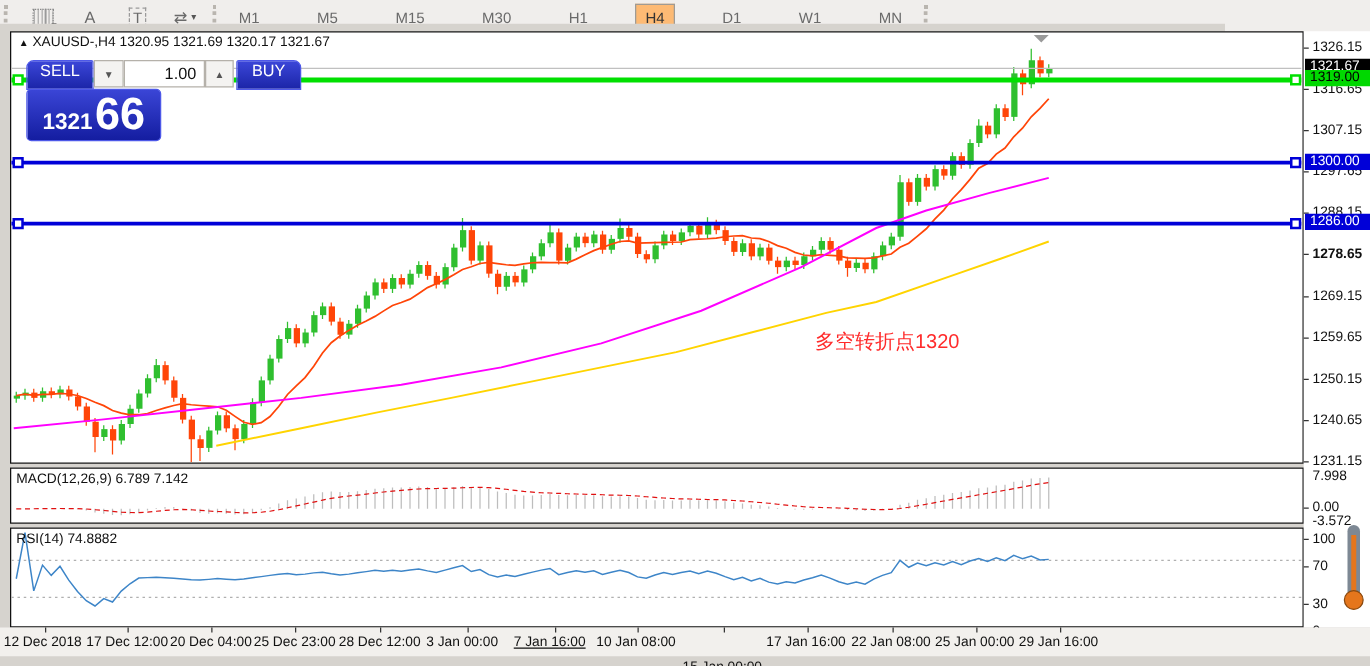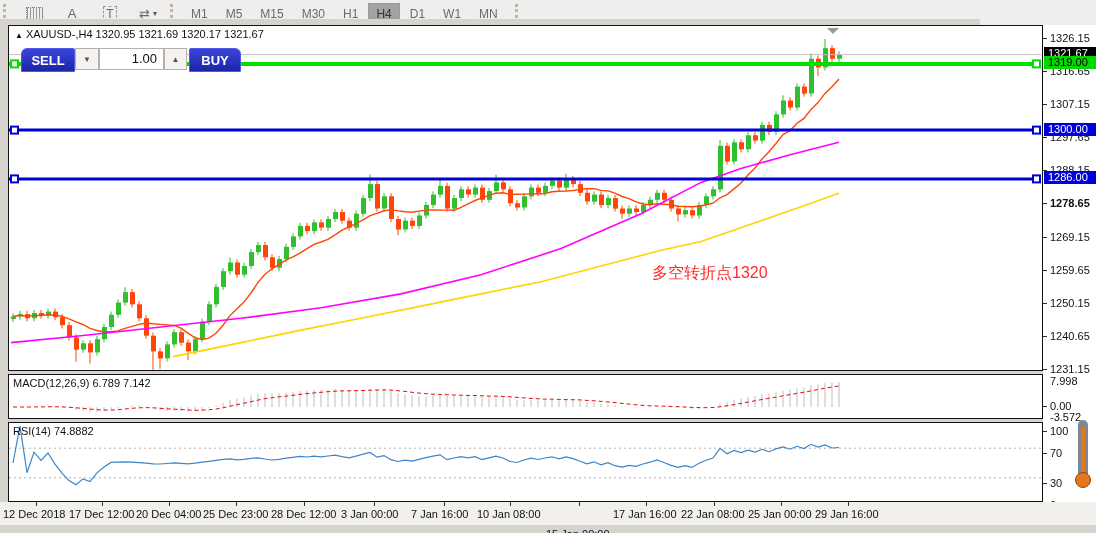--- a/index.html
+++ b/index.html
@@ -8,21 +8,21 @@
   
   .toolbar{position:absolute;left:0;top:0;width:1096px;height:27px;background:#f0eeec;border-bottom:1px solid #c9c5c0;display:flex;align-items:center;}
   .grip{width:3px;height:20px;border-left:3px dotted #b9b5af;margin:0 6px 0 3px;}
   .toolbtn{height:22px;min-width:24px;display:flex;align-items:center;justify-content:center;color:#6a6a6a;font-size:13px;margin:0 2px;padding:0 4px;border:1px solid transparent;cursor:default;position:relative;}
   .icon-grid{width:15px;height:12px;border:1px dotted #8a8a8a;position:relative;background:
      repeating-linear-gradient(90deg,#9a9a9a 0 1px,transparent 1px 3px);}
   .icon-grid span{position:absolute;right:-4px;bottom:-6px;font-size:8px;color:#555;background:transparent;}
   .style-boxed{border:1px dashed #9a9a9a;padding:0 2px;font-size:12px;}
   .caret{font-size:8px;color:#555;margin-left:3px;}
   .tfbtn{height:20px;padding:0 7px;display:flex;align-items:center;color:#6a6a6a;font-size:12px;margin:0 1px;border:1px solid transparent;}
-  .tfbtn.active{background:#a3a3a3;border:1px solid #9f9b94;color:#333;}
+  .tfbtn.active{background:#fdba74;border:1px solid #9f9b94;color:#333;}
 
   
   .chart-window{position:absolute;left:0;top:19px;width:980px;height:506px;background:#d6d3ce;}
   .pane{position:absolute;background:#fff;border:1px solid #111;}
   #pane-main{left:8px;top:6px;width:1033px;height:344px;}
   #pane-macd{left:8px;top:355px;width:1033px;height:43px;}
   #pane-rsi{left:8px;top:403px;width:1033px;height:78px;}
   .pane svg{position:absolute;left:0;top:0;}
   .pane-label{position:absolute;left:4px;top:2px;font-size:11px;color:#111;white-space:nowrap;}
   .chart-title{position:absolute;left:6px;top:2px;font-size:11px;color:#111;white-space:nowrap;}
@@ -32,21 +32,21 @@
   #price-axis{position:absolute;left:1043px;top:6px;width:53px;height:477px;background:#fff;}
   .ptick{position:absolute;left:7px;font-size:11px;color:#111;white-space:nowrap;}
   .pdash{position:absolute;left:0;width:4px;height:1px;background:#333;}
   .ptag{position:absolute;left:1px;width:50px;height:13px;font-size:11px;line-height:13px;padding-left:4px;}
   #time-axis{position:absolute;left:0;top:483px;width:1096px;height:23px;background:#f2f0ed;}
   .ttick{position:absolute;top:0;width:1px;height:4px;background:#333;}
   .tlabel{position:absolute;top:6px;font-size:11px;color:#111;white-space:nowrap;}
 
   
   .tp{position:absolute;color:#fff;}
-  .tp-btn{background:linear-gradient(180deg,#3b46d8,#1b25a8);border:1px solid #4d58e8;display:flex;align-items:center;justify-content:center;font-size:13px;font-weight:bold;}
+  .tp-btn{background:linear-gradient(180deg,#3b46d8,#1b25a8);border:1px solid #4d58e8;display:flex;justify-content:center;font-size:13px;}
   #tp-sell{left:12px;top:22px;width:52px;height:22px;border-radius:6px 2px 0 0;}
   #tp-buy{left:180px;top:22px;width:50px;height:22px;border-radius:2px 6px 0 0;}
   .tp-step{position:absolute;top:22px;height:22px;background:#f4f3f1;border:1px solid #b5b1aa;display:flex;align-items:center;justify-content:center;font-size:8px;color:#555;box-sizing:border-box;}
   #tp-dn{left:66px;width:24px;}
   #tp-up{left:155px;width:23px;}
   #tp-vol{position:absolute;left:90px;top:22px;width:65px;height:22px;background:#fff;border:1px solid #b5b1aa;box-sizing:border-box;font-size:13px;color:#111;text-align:right;padding:2px 6px 0 0;}
   .tp-price{background:linear-gradient(180deg,#3a45d6,#141da0);border:1px solid #4d58e8;display:flex;align-items:baseline;justify-content:center;border-radius:4px;}
   #tp-sellpx{left:12px;top:45px;width:106px;height:40px;}
   #tp-buypx{left:121px;top:45px;width:109px;height:40px;}
   .px-small{font-size:18px;font-weight:bold;margin-right:2px;}
@@ -79,21 +79,21 @@
         </div>
         <div class="toolbtn">
           <div class="style-boxed">T</div>
         </div>
         <div class="toolbtn">
           <div>⇄</div>
           <div class="caret">▾</div>
         </div>
       </div>
     <div class="grip"></div>
-    <div id="tfs" style="display:flex;align-items:center;">
+    <div id="tfs" style="display:flex;align-items:center;gap:28px;">
         <div class="tfbtn">M1</div>
         <div class="tfbtn">M5</div>
         <div class="tfbtn">M15</div>
         <div class="tfbtn">M30</div>
         <div class="tfbtn">H1</div>
         <div class="tfbtn active">H4</div>
         <div class="tfbtn">D1</div>
         <div class="tfbtn">W1</div>
         <div class="tfbtn">MN</div>
       </div>
@@ -370,20 +370,24 @@
       <div class="tp-step" id="tp-dn">
           <span>▼</span>
         </div>
       <div id="tp-vol">1.00</div>
       <div class="tp-step" id="tp-up">
           <span>▲</span>
         </div>
       <div class="tp tp-btn" id="tp-buy">
           <span>BUY</span>
         </div>
+      <div class="tp tp-price" id="tp-sellpx">
+        <span class="px-small">1321</span>
+        <span class="px-big">66</span>
+      </div>
     </div>
 
     <div class="pane" id="pane-macd">
       <svg id="svg-macd" width="1033" height="43">
           <line x1="4" y1="32" x2="4" y2="32.0" stroke="#bdbdbd" stroke-width="1"></line>
           <line x1="11" y1="32" x2="11" y2="31.9" stroke="#bdbdbd" stroke-width="1"></line>
           <line x1="18" y1="32" x2="18" y2="32.0" stroke="#bdbdbd" stroke-width="1"></line>
           <line x1="25" y1="32" x2="25" y2="31.8" stroke="#bdbdbd" stroke-width="1"></line>
           <line x1="32" y1="32" x2="32" y2="31.8" stroke="#bdbdbd" stroke-width="1"></line>
           <line x1="39" y1="32" x2="39" y2="31.6" stroke="#bdbdbd" stroke-width="1"></line>
@@ -563,21 +567,21 @@
         <div class="tlabel" style="left: 69px;">17 Dec 12:00</div>
         <div class="ttick" style="left: 169px;"></div>
         <div class="tlabel" style="left: 136px;">20 Dec 04:00</div>
         <div class="ttick" style="left: 236px;"></div>
         <div class="tlabel" style="left: 203px;">25 Dec 23:00</div>
         <div class="ttick" style="left: 304px;"></div>
         <div class="tlabel" style="left: 271px;">28 Dec 12:00</div>
         <div class="ttick" style="left: 374px;"></div>
         <div class="tlabel" style="left: 341px;">3 Jan 00:00</div>
         <div class="ttick" style="left: 444px;"></div>
-        <div class="tlabel" style="left: 411px;">7 Jan 16:00</div>
+        <div class="tlabel" style="left: 411px; text-decoration: underline;">7 Jan 16:00</div>
         <div class="ttick" style="left: 510px;"></div>
         <div class="tlabel" style="left: 477px;">10 Jan 08:00</div>
         <div class="ttick" style="left: 579px;"></div>
         <div class="tlabel" style="left: 546px; margin-top: 20px;">15 Jan 00:00</div>
         <div class="ttick" style="left: 646px;"></div>
         <div class="tlabel" style="left: 613px;">17 Jan 16:00</div>
         <div class="ttick" style="left: 714px;"></div>
         <div class="tlabel" style="left: 681px;">22 Jan 08:00</div>
         <div class="ttick" style="left: 781px;"></div>
         <div class="tlabel" style="left: 748px;">25 Jan 00:00</div>

